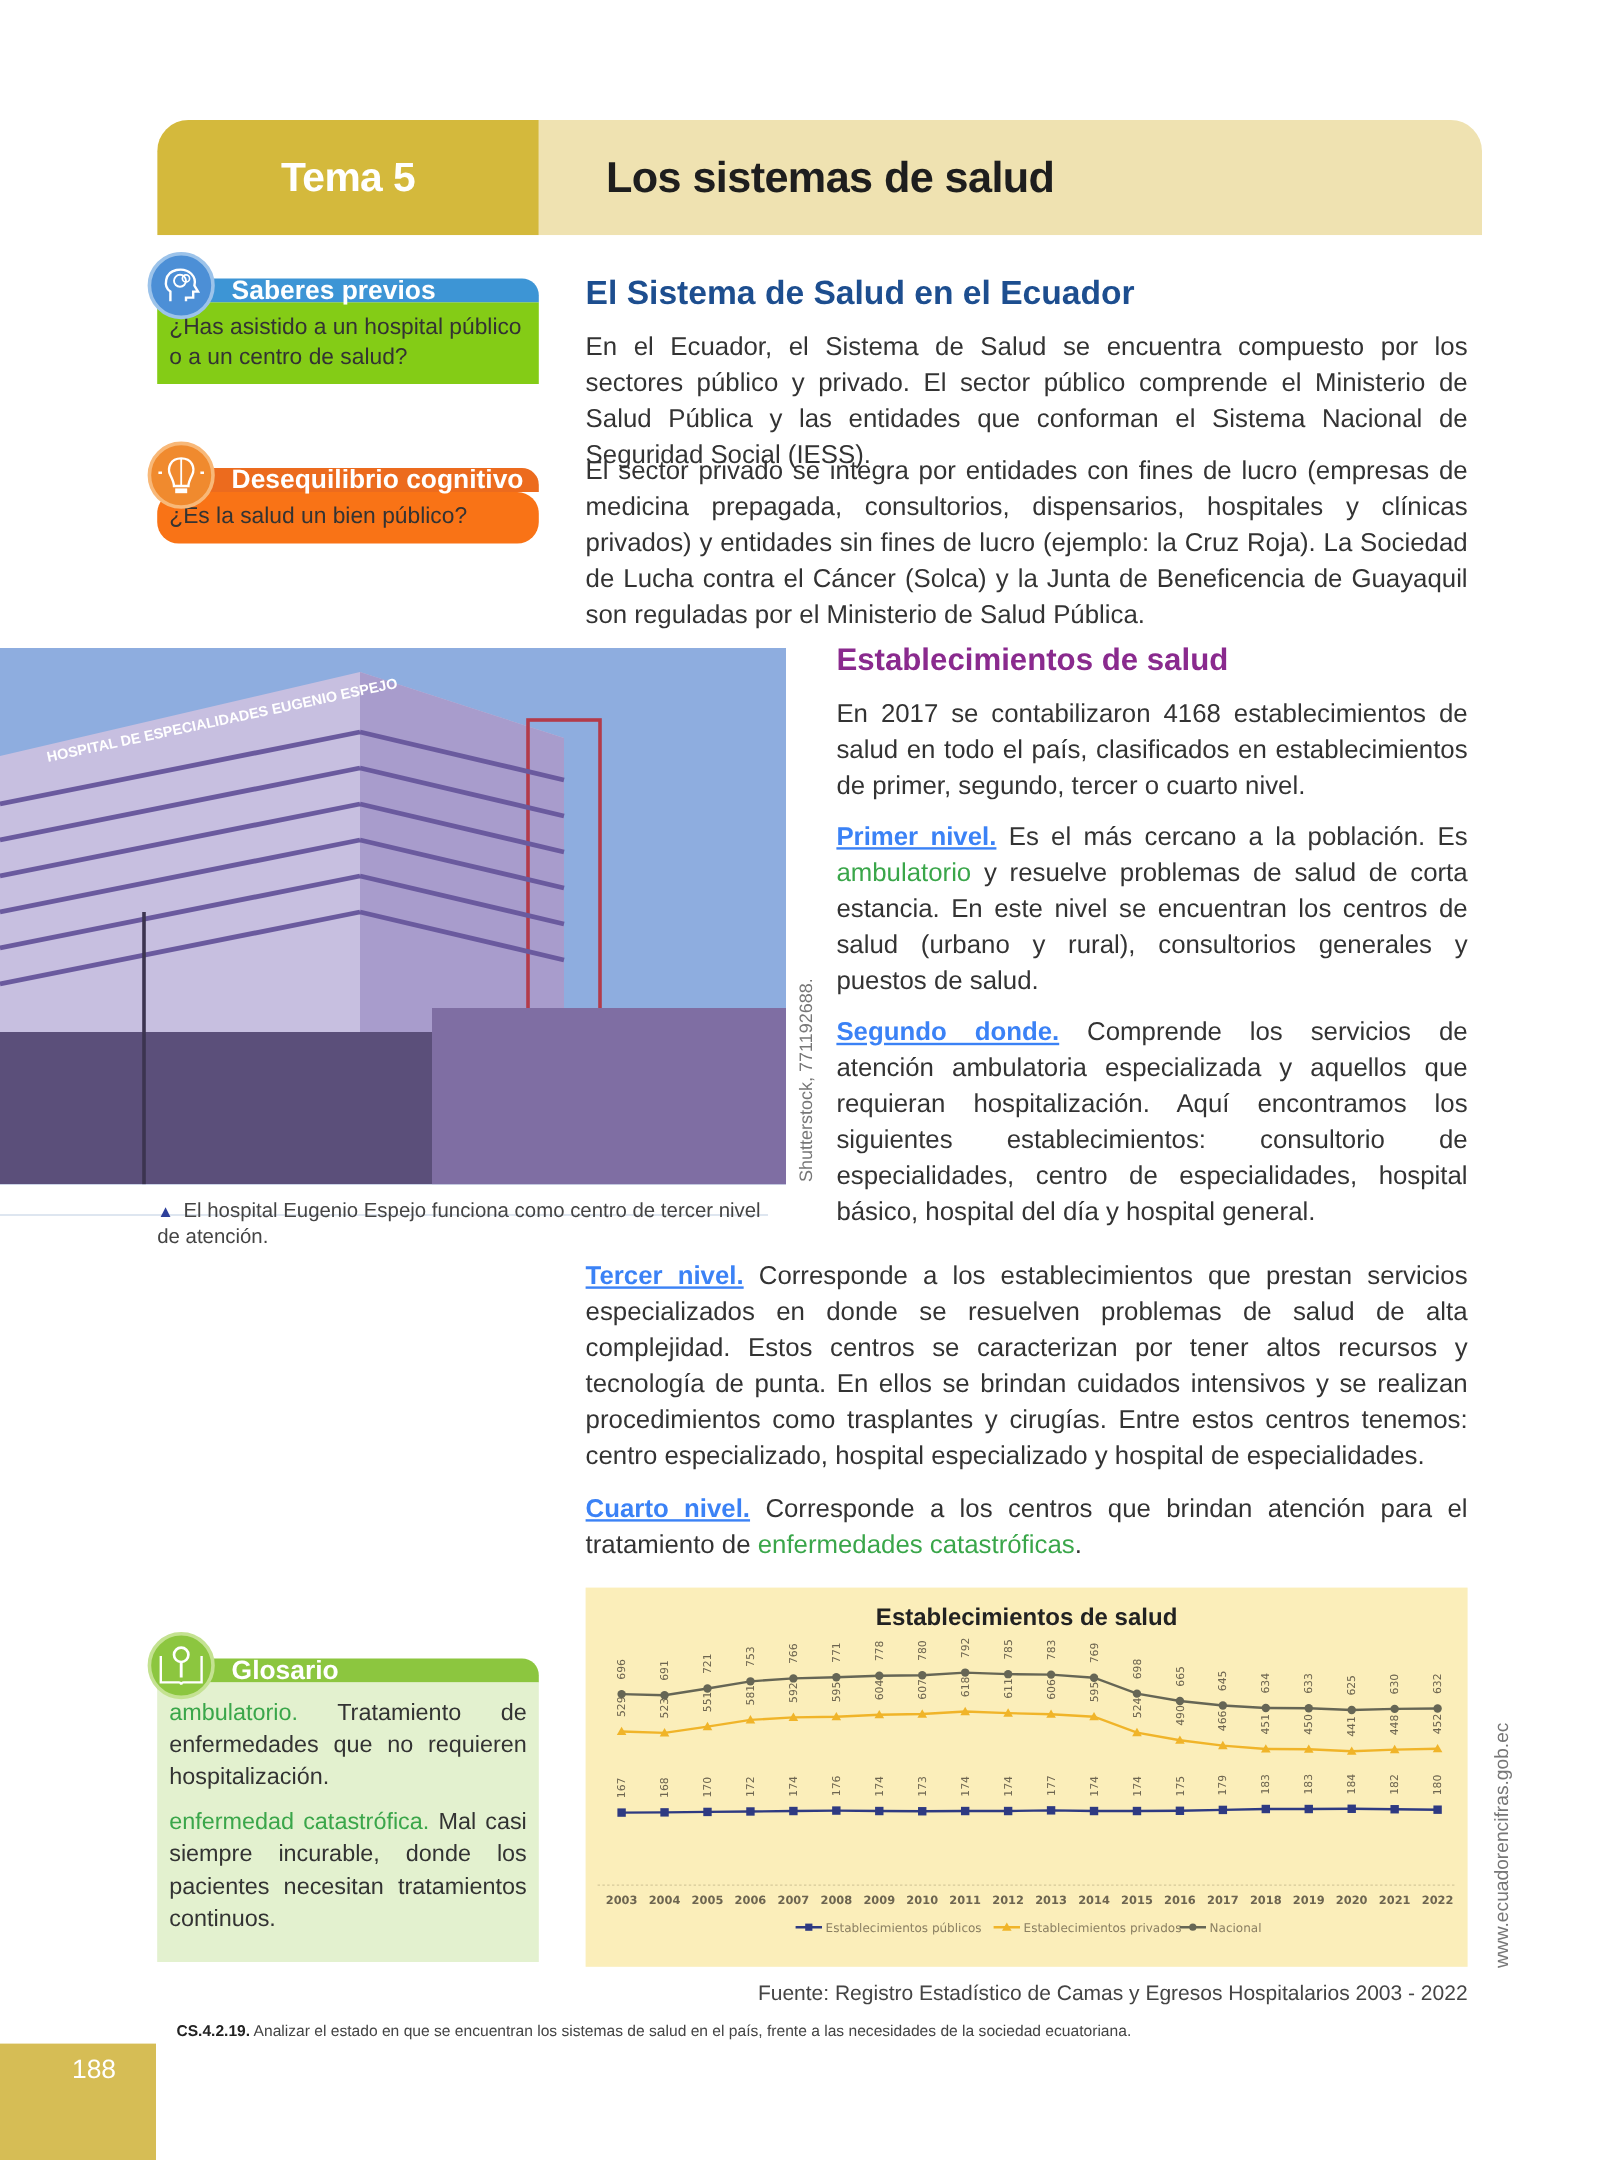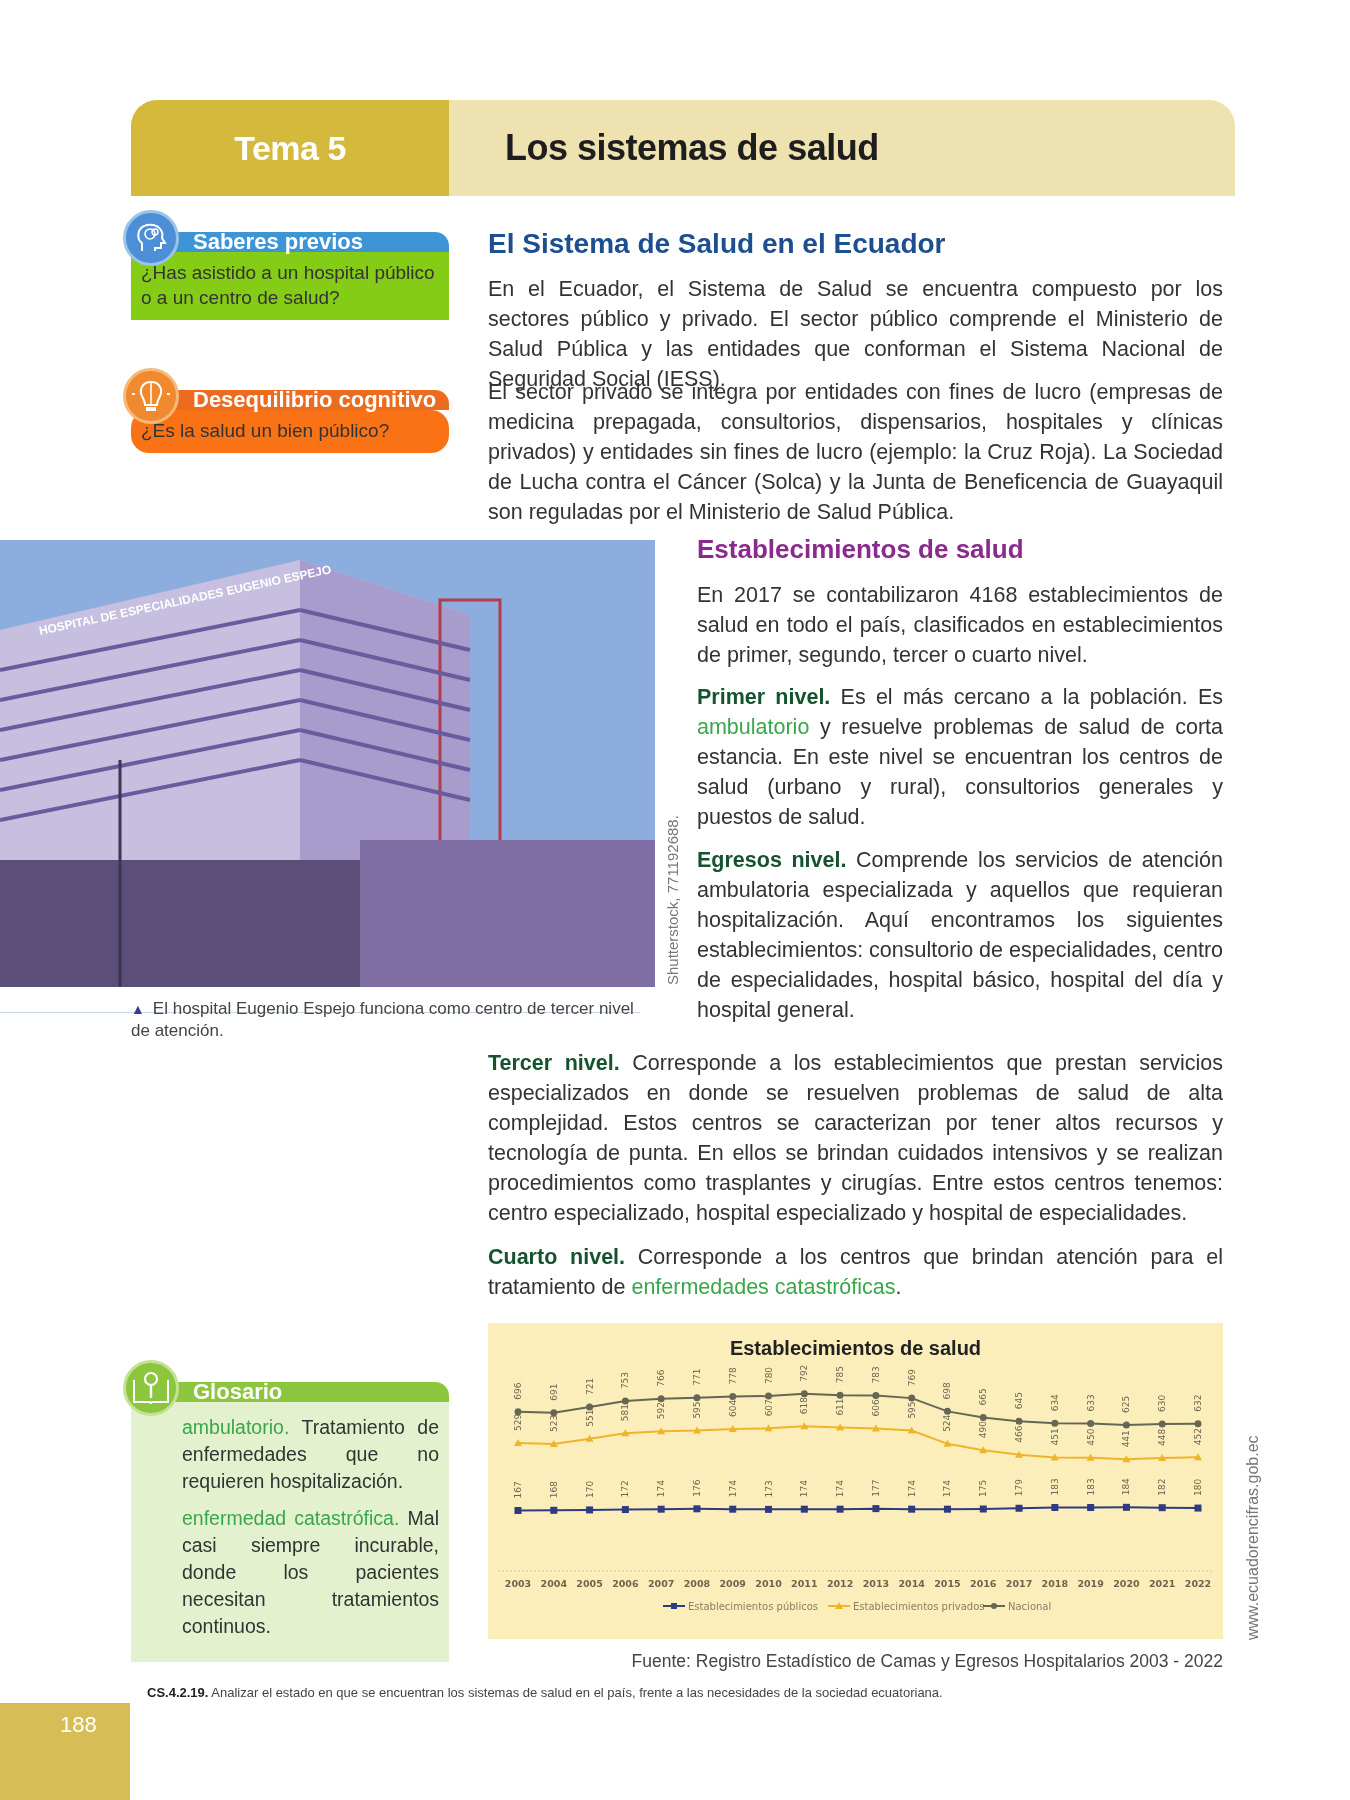--- a/index.html
+++ b/index.html
@@ -27,27 +27,27 @@
   #deseq { top: 390px; }
   #deseq .side-head { background: #ec6b1e; }
   #deseq .side-body { background: #f97316; border-radius: 18px; }
   #deseq .icon-circle { background: #f08a2e; border: 3px solid #f8b878; }
 
   #glosario { top: 1382px; }
   #glosario .side-head { background: #8cc63f; }
   #glosario .side-body { background: #e3f1cf; text-align: justify; padding: 12px 10px 12px 10px; font-size: 19.5px; line-height: 27px; }
   #glosario .icon-circle { background: #8cc63f; border: 3px solid #c4e291; border-radius: 50%; }
   .gterm { color: #3aa64a; }
-  .gdef { margin-bottom: 10px; margin-left: 41px; }
+  .gdef { margin-bottom: 10px; }
 
   
   .h2 { font-weight: bold; color: #1d4e8f; font-size: 28px; }
   .h3 { font-weight: bold; color: #8a2a8e; font-size: 26px; }
   .para { font-size: 21.5px; line-height: 30px; color: #333; text-align: justify; }
-  .para b { color: #14532d; }
+  .para b { color: #3b82f6; text-decoration: underline; }
   .green { color: #3aa64a; }
 
   #photo { left: 0; top: 540px; width: 655px; height: 447px; overflow: hidden; background: linear-gradient(180deg, #7ea3d8 0%, #9bb8e3 40%, #b8c8e6 100%); }
   #caption-line { left: 0; top: 1012px; width: 640px; height: 1px; background: #c9d6e6; }
   #caption { left: 131px; top: 998px; width: 520px; font-size: 17px; line-height: 22px; color: #444; }
   #caption .tri { color: #2d3f9a; font-size: 14px; margin-right: 8px; }
   #credit { left: 664px; top: 985px; transform-origin: left top; transform: rotate(-90deg); font-size: 15px; color: #777; white-space: nowrap; }
 
   
   #chart { left: 488px; top: 1323px; width: 735px; height: 316px; background: #fbeeba; }
@@ -126,21 +126,21 @@
     <line x1="120" y1="220" x2="120" y2="447" stroke="#3c3450" stroke-width="3"></line>
   </svg>
 </div>
 <div id="credit" class="abs">Shutterstock, 771192688.</div>
 <div id="caption-line" class="abs"></div>
 <div id="caption" class="abs"><span class="tri">▲</span><span>El hospital Eugenio Espejo funciona como centro de tercer nivel de atención.</span></div>
 
 <div class="abs h3" style="left:697px; top:534px;">Establecimientos de salud</div>
 <div class="abs para" style="left:697px; top:580px; width:526px;">En 2017 se contabilizaron 4168 establecimientos de salud en todo el país, clasificados en establecimientos de primer, segundo, tercer o cuarto nivel.</div>
 <div class="abs para" style="left:697px; top:682px; width:526px;"><b>Primer nivel.</b><span> Es el más cercano a la población. Es </span><span class="green">ambulatorio</span><span> y resuelve problemas de salud de corta estancia. En este nivel se encuentran los centros de salud (urbano y rural), consultorios generales y puestos de salud.</span></div>
-<div class="abs para" style="left:697px; top:845px; width:526px;"><b>Egresos nivel.</b><span> Comprende los servicios de atención ambulatoria especializada y aquellos que requieran hospitalización. Aquí encontramos los siguientes establecimientos: consultorio de especialidades, centro de especialidades, hospital básico, hospital del día y hospital general.</span></div>
+<div class="abs para" style="left:697px; top:845px; width:526px;"><b>Segundo donde.</b><span> Comprende los servicios de atención ambulatoria especializada y aquellos que requieran hospitalización. Aquí encontramos los siguientes establecimientos: consultorio de especialidades, centro de especialidades, hospital básico, hospital del día y hospital general.</span></div>
 <div class="abs para" style="left:488px; top:1048px; width:735px;"><b>Tercer nivel.</b><span> Corresponde a los establecimientos que prestan servicios especializados en donde se resuelven problemas de salud de alta complejidad. Estos centros se caracterizan por tener altos recursos y tecnología de punta. En ellos se brindan cuidados intensivos y se realizan procedimientos como trasplantes y cirugías. Entre estos centros tenemos: centro especializado, hospital especializado y hospital de especialidades.</span></div>
 <div class="abs para" style="left:488px; top:1242px; width:735px;"><b>Cuarto nivel.</b><span> Corresponde a los centros que brindan atención para el tratamiento de </span><span class="green">enfermedades catastróficas</span><span>.</span></div>
 
 <div id="glosario" class="abs side-box">
   <div class="icon-circle">
     <svg width="40" height="36" viewBox="0 0 40 36">
         <path d="M3 10 V32 H18 C19 32 20 33 20 34 C20 33 21 32 22 32 H37 V10" fill="none" stroke="#fff" stroke-width="2"></path>
         <circle cx="20" cy="9" r="6" fill="none" stroke="#fff" stroke-width="2.2"></circle>
         <line x1="20" y1="15" x2="20" y2="28" stroke="#fff" stroke-width="2.4"></line>
       </svg>

